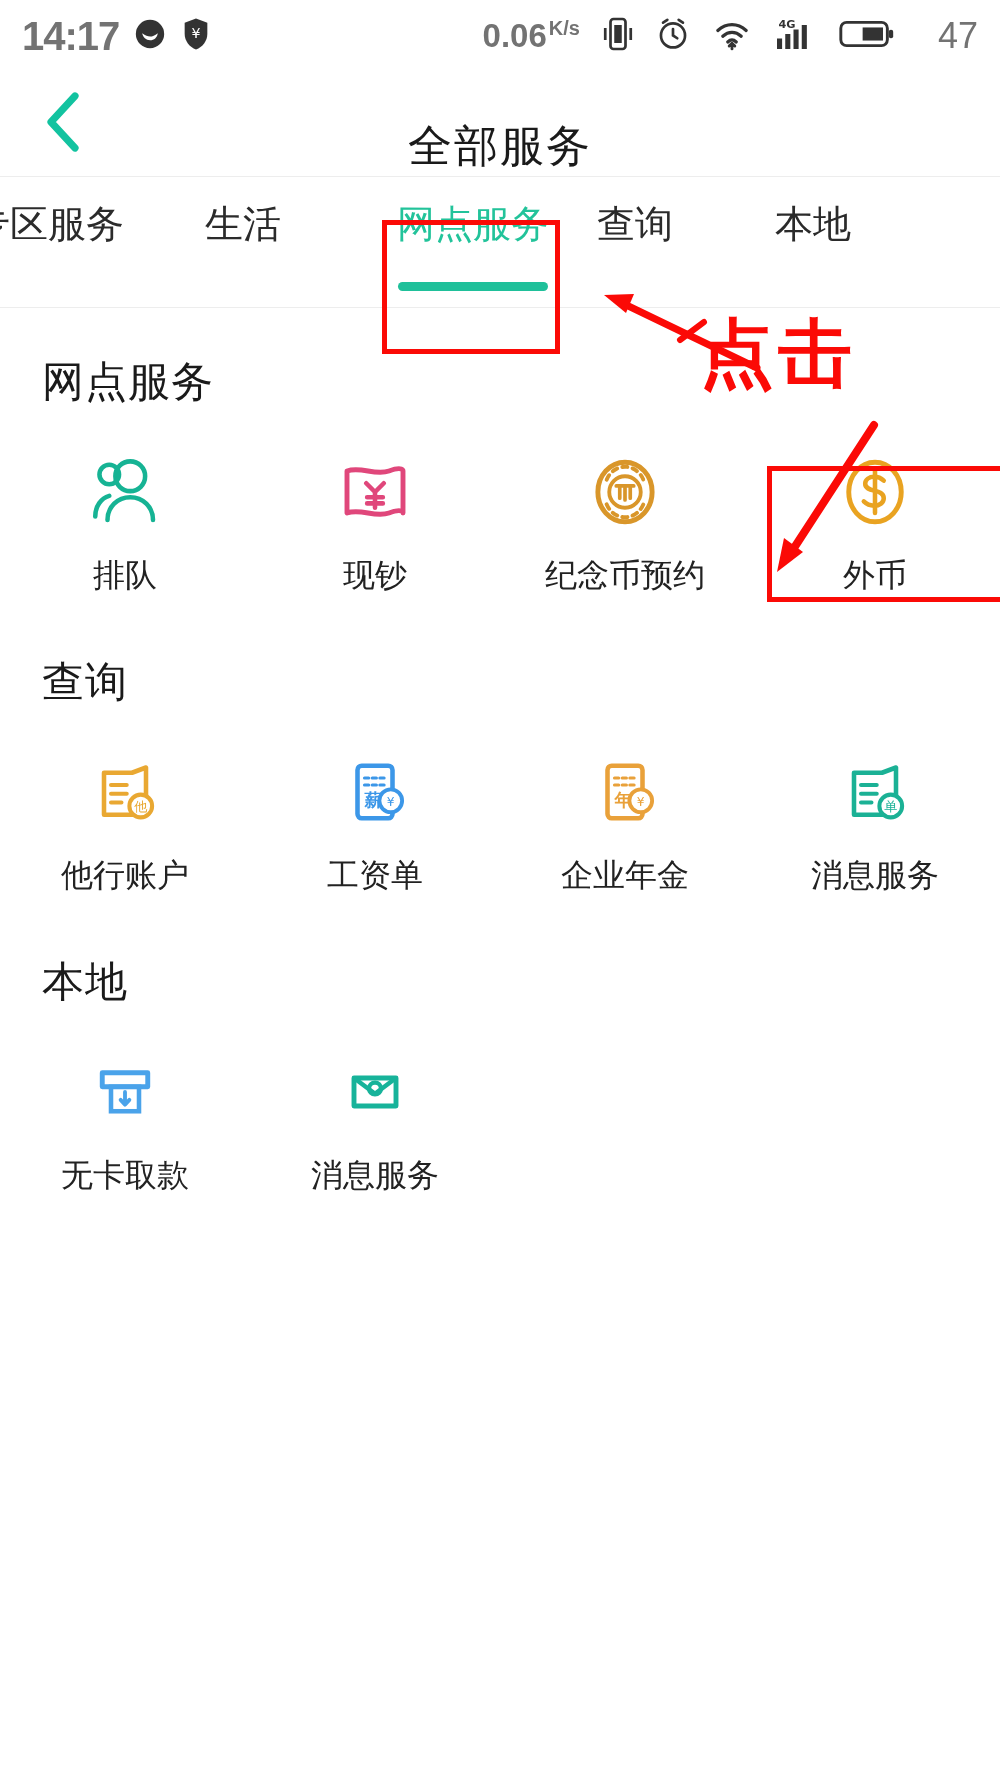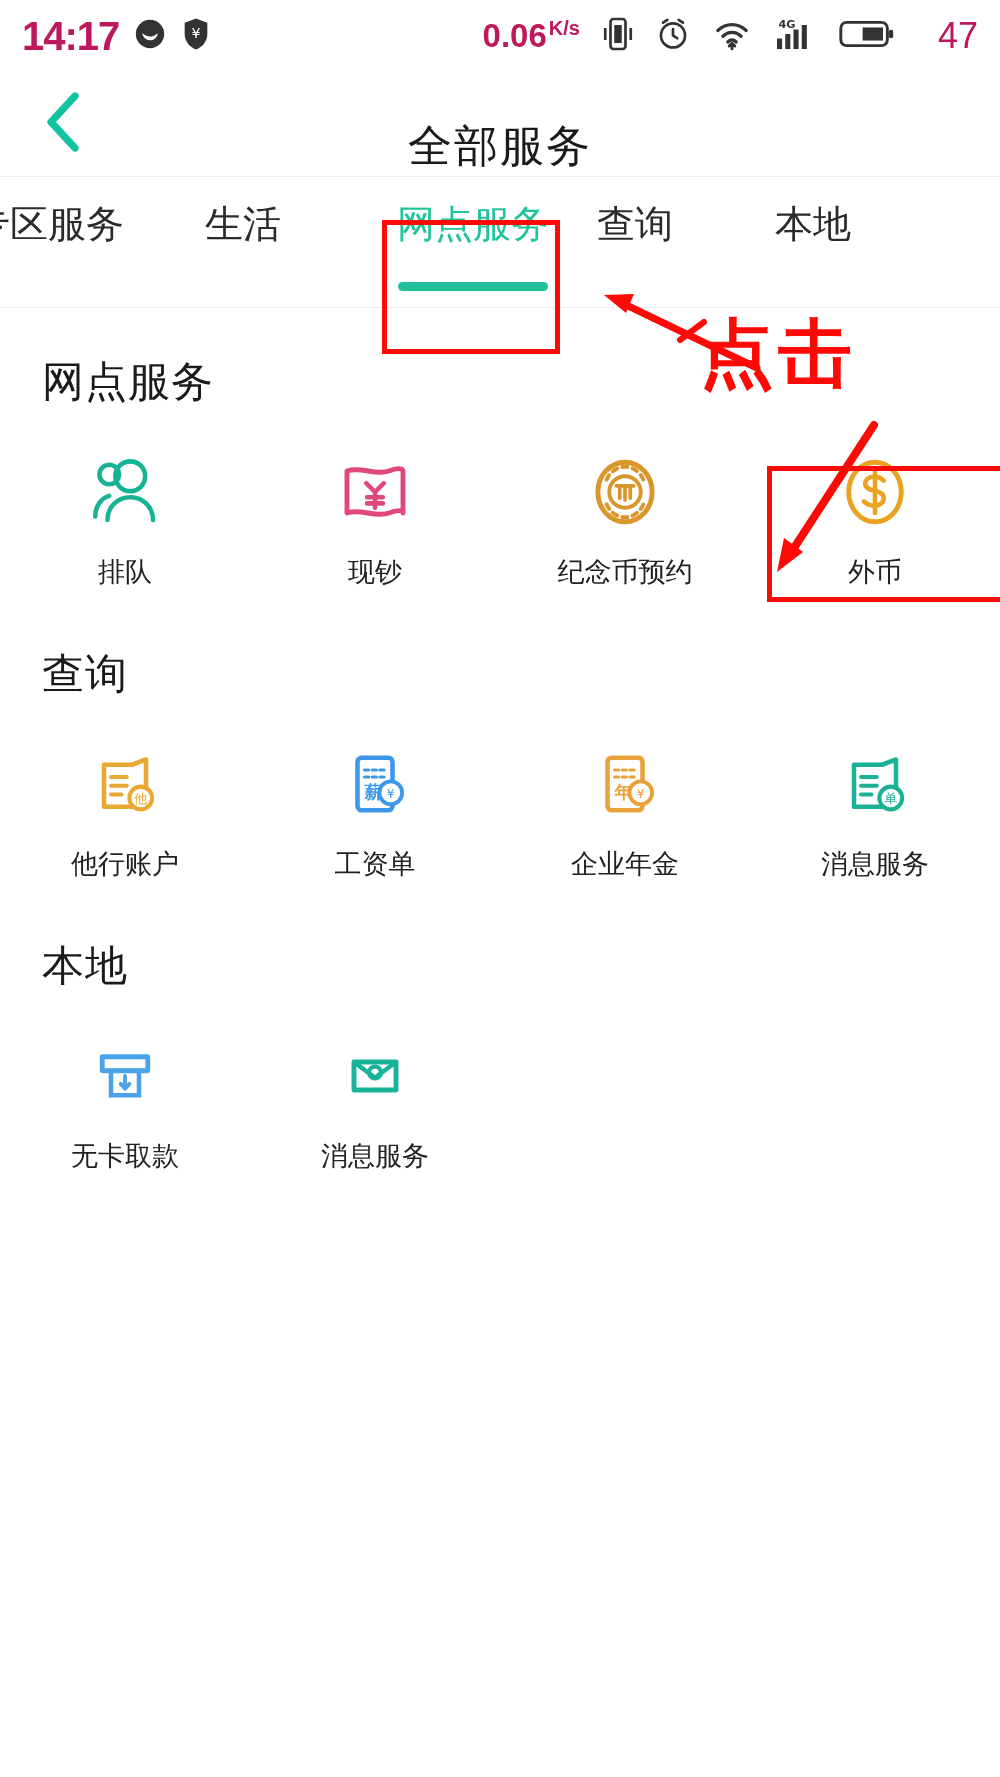--- a/index.html
+++ b/index.html
@@ -10,21 +10,21 @@
     position:relative;
     overflow:hidden;
   }
 
   
   .statusbar{
     height:72px; width:100%;
     display:flex; align-items:center;
     padding:0 22px;
     background:#ffffff;
-    color:#be185d;
+    color:#737373;
   }
   .sb-left{ display:flex; align-items:center; gap:14px; }
   .sb-time{ font-size:40px; font-weight:600; letter-spacing:-1px; }
   .sb-right{ margin-left:auto; display:flex; align-items:center; gap:23px; }
   .sb-speed{ font-size:33px; font-weight:600; display:flex; align-items:flex-start; }
   .sb-speed .unit{ font-size:20px; font-weight:600; margin-left:2px; line-height:1.1; }
   .sb-batt-num{ font-size:36px; font-weight:400; margin-left:20px; }
   .ic{ display:inline-block; }
 
   
@@ -94,21 +94,21 @@
     display:flex; flex-direction:column;
     align-items:center; justify-content:flex-start;
     padding:14px 0 10px 0;
   }
   .cell .glyph{
     width:84px; height:84px;
     display:flex; align-items:center; justify-content:center;
   }
   .cell .lab{
     margin-top:20px;
-    font-size:27px; color:#222;
+    font-size:32px; color:#222;
     white-space:nowrap;
     text-align:right;
   }
 
   
   .overlay{
     position:absolute; left:0; top:0;
     width:1000px; height:1777px;
     pointer-events:none;
     margin-left:12px;

